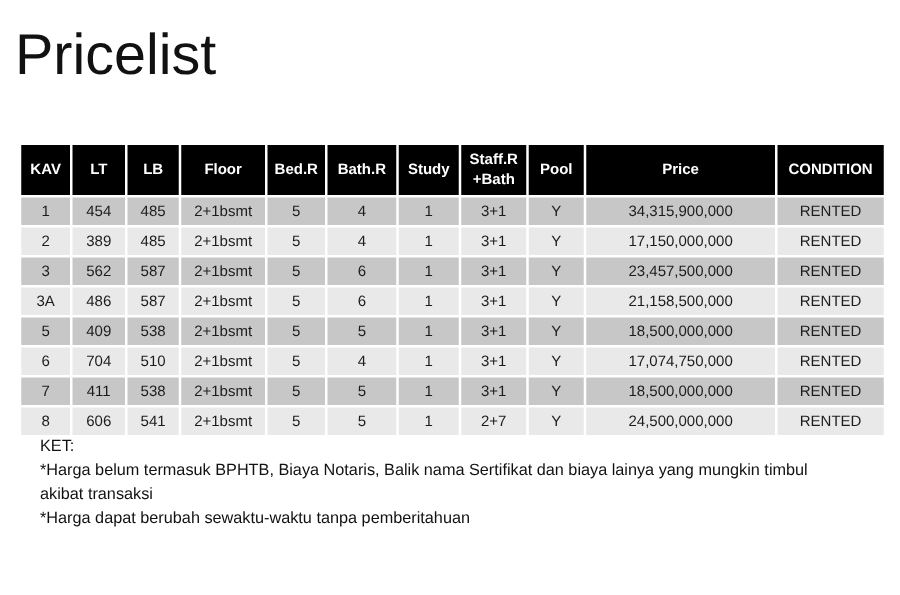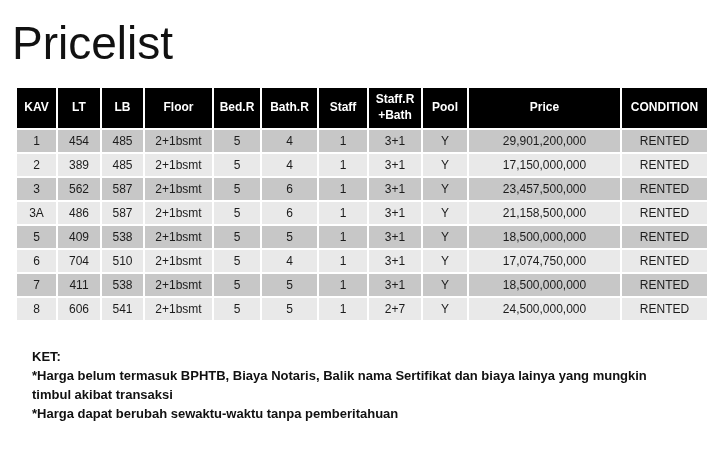--- a/index.html
+++ b/index.html
@@ -21,21 +21,21 @@
     left: 12px;
     width: 100%;
     text-align: left;
     font-size: 46px;
     font-weight: 400;
     color: #111111;
     letter-spacing: 0px;
   }
   table.pricelist {
     position: absolute;
-    top: 86px;
+    top: 114px;
     left: 15px;
     width: 690px;
     border-collapse: separate;
     border-spacing: 2px;
     table-layout: fixed;
   }
   table.pricelist th {
     background: #000000;
     color: #ffffff;
     font-weight: bold;
@@ -59,21 +59,20 @@
   tr.row-dark td  { background: #c7c7c7; }
   tr.row-light td { background: #e9e9e9; }
   .notes {
     position: absolute;
     left: 32px;
     top: 347px;
     width: 632px;
     font-size: 13px;
     line-height: 19px;
     color: #111111;
-    font-weight: bold;
   }
   .notes .note-line { margin: 0; }
 </style>
 </head>
 <body>
 
 <div class="page">
 
   <div class="title">Pricelist</div>
 
@@ -92,40 +91,40 @@
         <col style="width:85px">
     </colgroup>
     <thead>
       <tr id="header-row">
           <th>KAV</th>
           <th>LT</th>
           <th>LB</th>
           <th>Floor</th>
           <th>Bed.R</th>
           <th>Bath.R</th>
-          <th>Staff</th>
+          <th>Study</th>
           <th>Staff.R
 +Bath</th>
           <th>Pool</th>
           <th>Price</th>
           <th>CONDITION</th>
         </tr>
     </thead>
     <tbody id="table-body">
         <tr class="row-dark">
           <td>1</td>
           <td>454</td>
           <td>485</td>
           <td>2+1bsmt</td>
           <td>5</td>
           <td>4</td>
           <td>1</td>
           <td>3+1</td>
           <td>Y</td>
-          <td>29,901,200,000</td>
+          <td>34,315,900,000</td>
           <td>RENTED</td>
         </tr>
         <tr class="row-light">
           <td>2</td>
           <td>389</td>
           <td>485</td>
           <td>2+1bsmt</td>
           <td>5</td>
           <td>4</td>
           <td>1</td>

